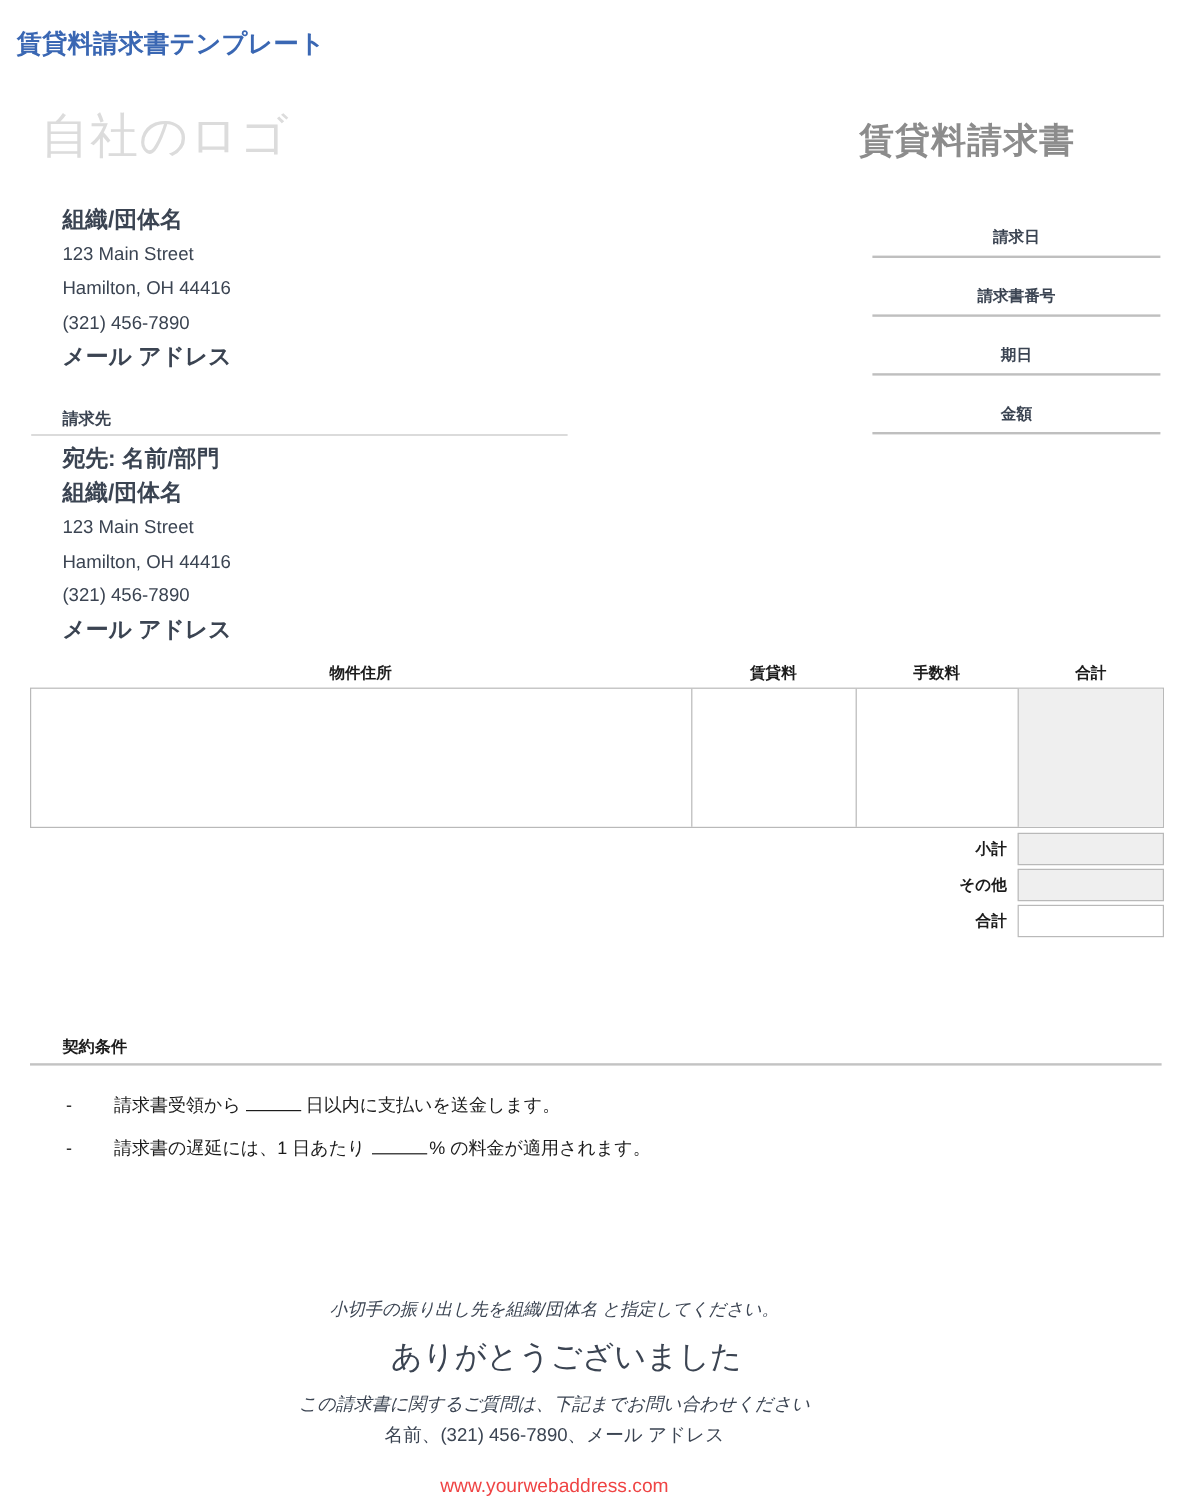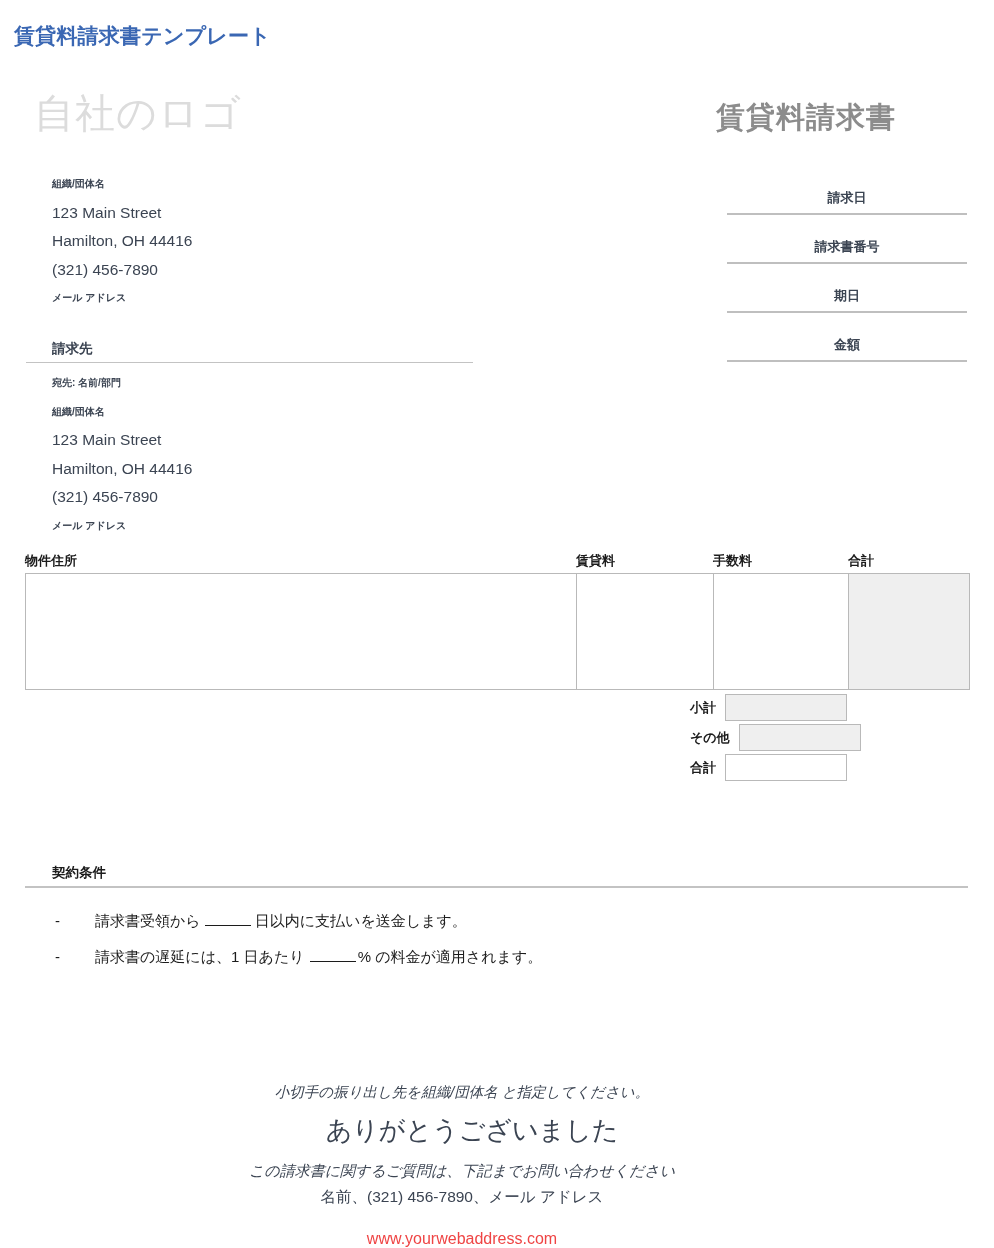--- a/index.html
+++ b/index.html
@@ -90,21 +90,21 @@
     width: 430px;
   }
   .addr-line {
     font-size: 15.5px;
     line-height: 28.5px;
     color: #3b4452;
     white-space: nowrap;
   }
   .addr-line.bold {
     font-weight: bold;
-    font-size: 10px;
+    font-size: 19px;
   }
 
   
   .billto-head {
     position: absolute;
     left: 52px;
     top: 340px;
     font-size: 13.5px;
     font-weight: bold;
     color: #3b4452;
@@ -131,21 +131,21 @@
     top: 552px;
     width: 945px;
     height: 20px;
   }
   .tbl-head-cell {
     position: absolute;
     top: 0;
     font-size: 13px;
     font-weight: bold;
     color: #1c1c1c;
-    text-align: left;
+    text-align: center;
     white-space: nowrap;
   }
   .th-desc  { left: 0;     width: 551px; }
   .th-rent  { left: 551px; width: 137px; }
   .th-fee   { left: 688px; width: 135px; }
   .th-total { left: 823px; width: 122px; }
 
   .items-table {
     position: absolute;
     left: 25px;
@@ -177,21 +177,21 @@
   
   .summary {
     position: absolute;
     left: 690px;
     top: 694px;
     width: 280px;
   }
   .sum-row {
     display: flex;
     align-items: center;
-    justify-content: flex-start;
+    justify-content: flex-end;
     height: 27px;
     margin-bottom: 3px;
   }
   .sum-label {
     font-size: 13px;
     font-weight: bold;
     color: #1c1c1c;
     padding-right: 9px;
     white-space: nowrap;
   }

